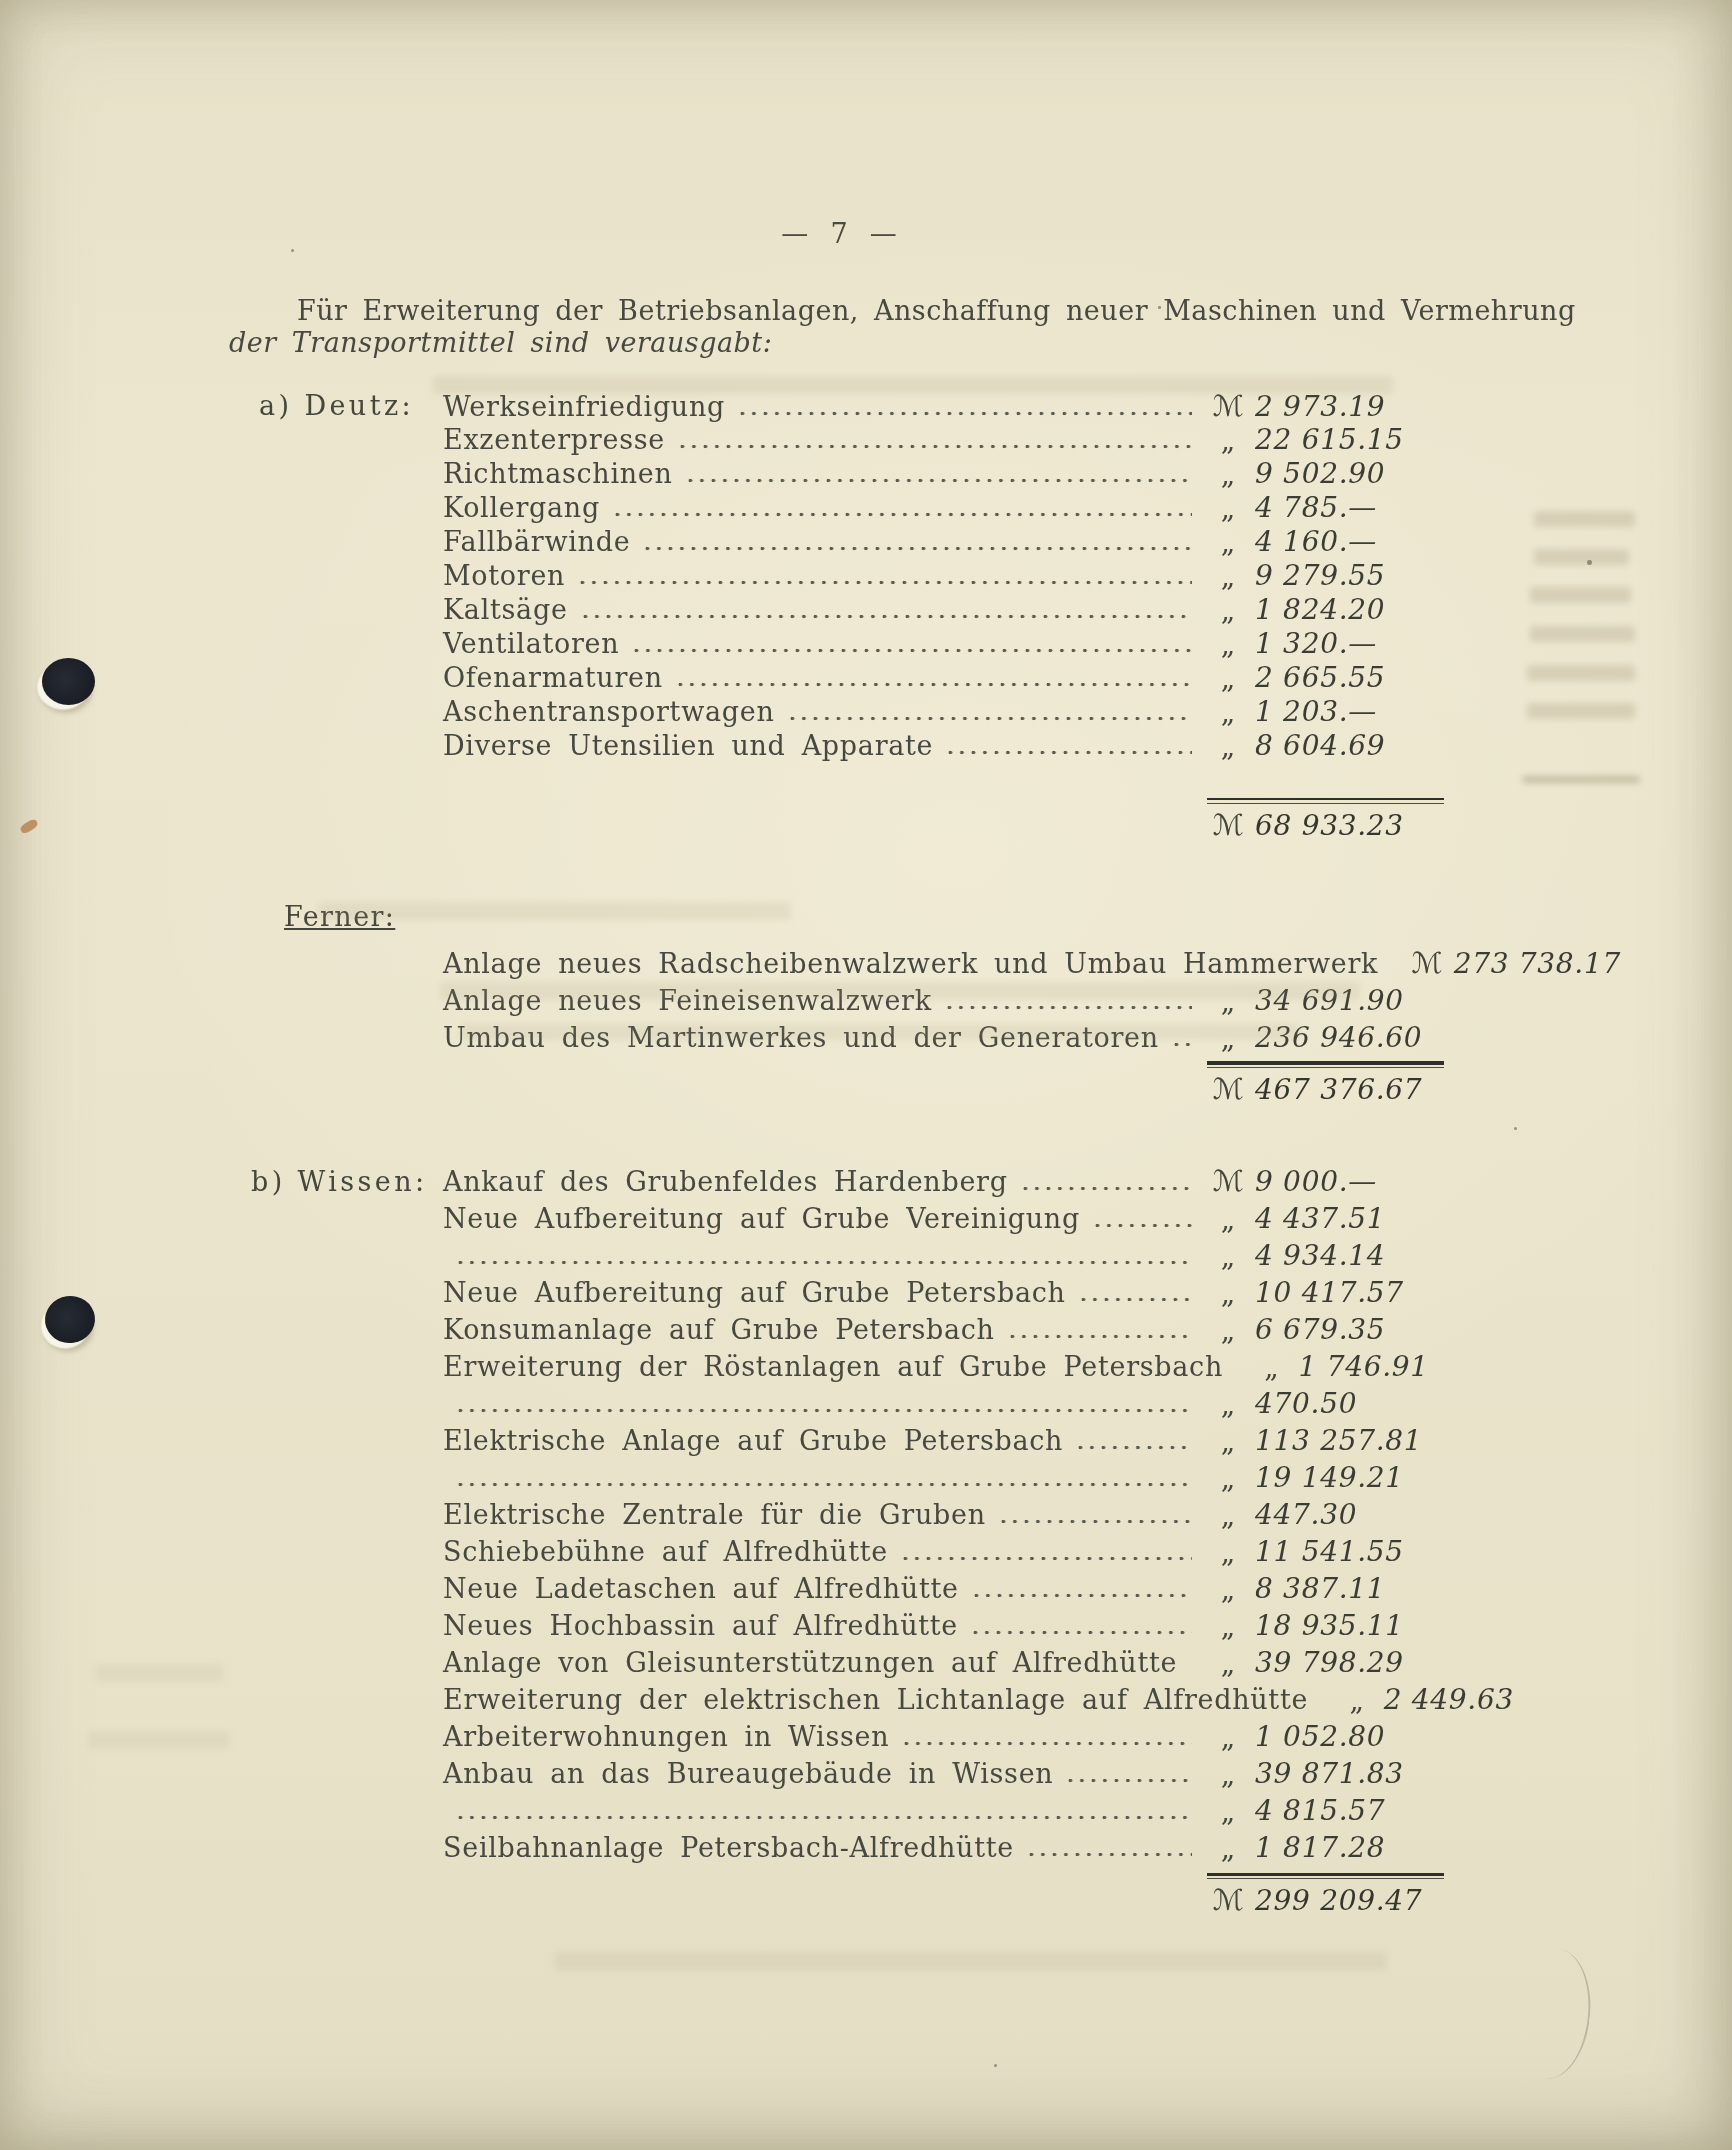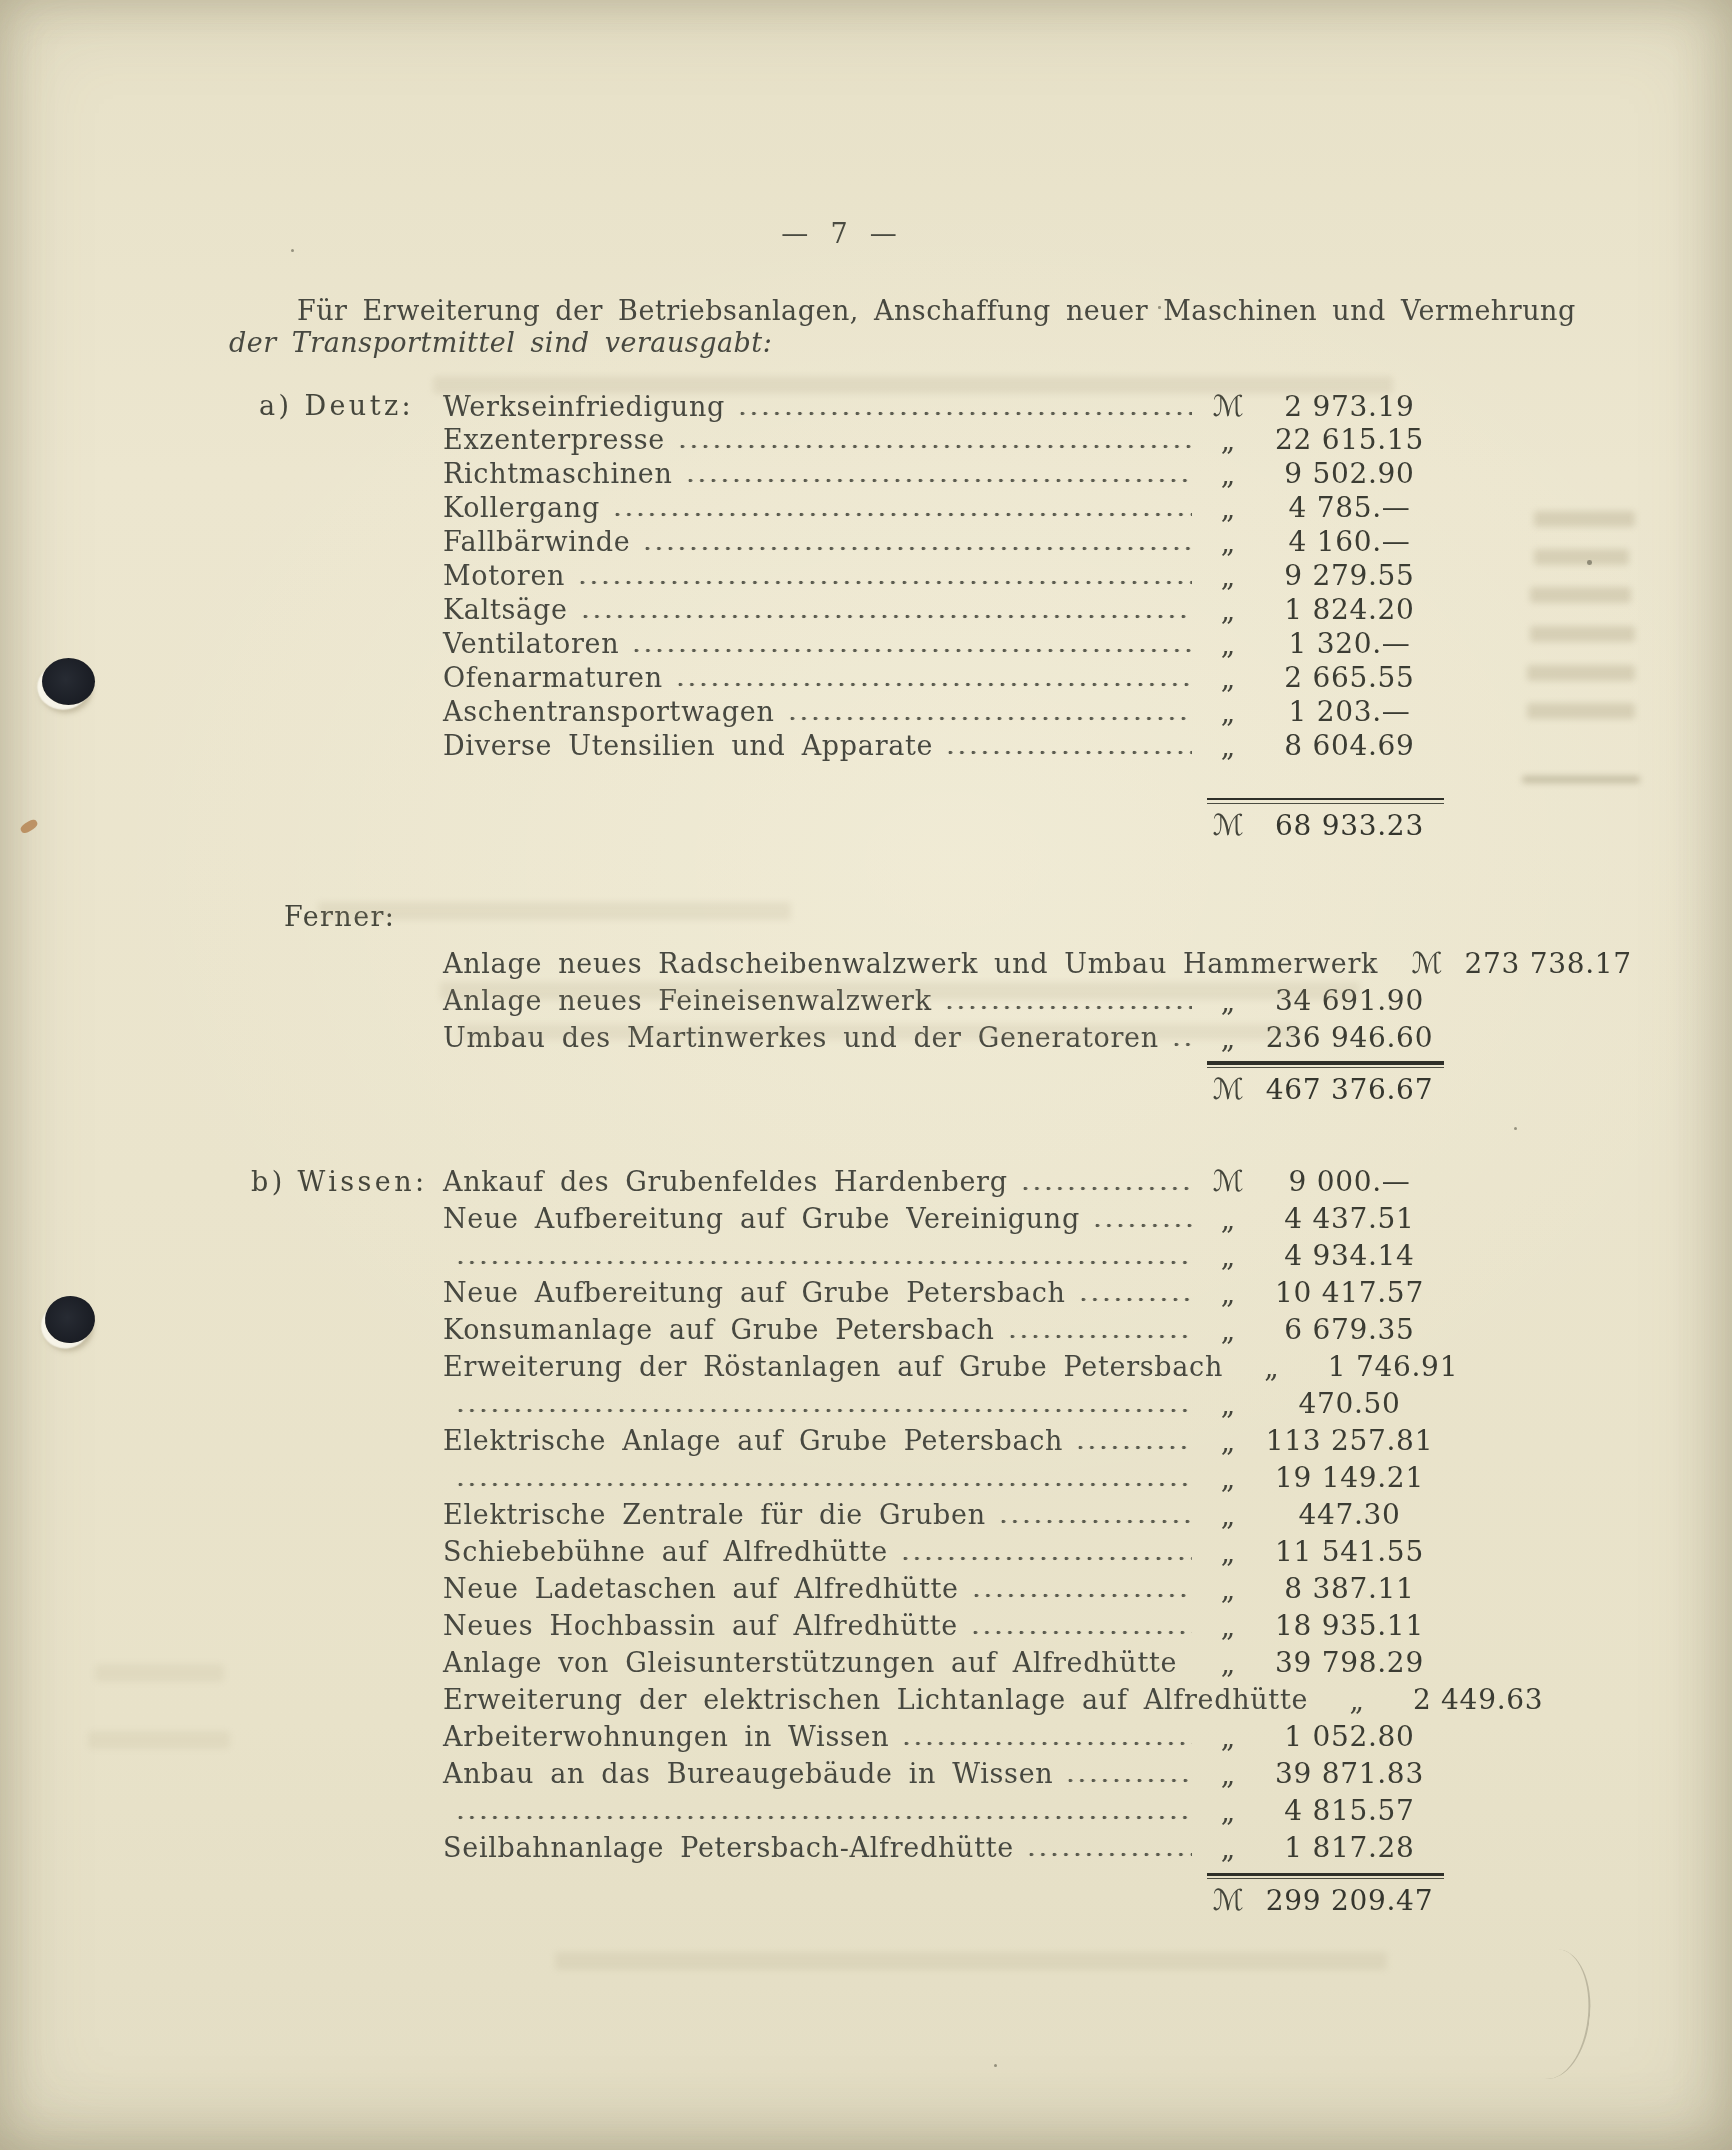--- a/index.html
+++ b/index.html
@@ -19,38 +19,38 @@
   .page-number{position:absolute;top:218px;left:0;width:1733px;text-align:center;
     transform:translateX(-24px);font-size:27px;letter-spacing:6.8px;color:#4a4b41;}
   .intro{position:absolute;top:295px;left:229px;width:1178px;
     font-size:27px;line-height:32px;word-spacing:6px;letter-spacing:0.5px;}
   .intro-line1{text-align:justify;text-align-last:justify;text-indent:68px;white-space:nowrap;}
   .intro-line2{text-align:left;font-style:italic;}
 
   .side-label{position:absolute;font-size:27px;letter-spacing:3.4px;white-space:nowrap;color:#45463c;}
   #side-label-deutz{left:259px;top:389px;line-height:34px;}
   #side-label-wissen{left:251px;top:1163px;line-height:37px;}
-  .sub-heading{position:absolute;left:284px;top:901px;font-size:27px;letter-spacing:1.4px;color:#45463c;}
+  .sub-heading{position:absolute;left:284px;top:901px;font-size:27px;letter-spacing:1.4px;color:#45463c;text-decoration:underline;}
 
   
   .rows-block{position:absolute;left:443px;width:1001px;}
   #rows-deutz{top:389px;--pitch:34px;}
   #rows-ferner{top:945px;--pitch:37px;}
   #rows-wissen{top:1163px;--pitch:37px;}
   .row{display:flex;align-items:baseline;height:var(--pitch);}
   .row > span{line-height:var(--pitch);}
   .row-label{flex:0 0 auto;white-space:nowrap;font-size:27px;word-spacing:6.8px;letter-spacing:0.7px;color:#474840;}
   .leader{flex:1 1 0;min-width:0;height:5.4px;margin:0 9.5px 0 12px;
     background-image:radial-gradient(circle at 5.4px 2.7px, rgba(72,73,62,0.88) 1.6px, rgba(72,73,62,0) 2.2px);
     background-size:11.5px 5.4px;background-repeat:repeat-x;background-position:left bottom;}
   .leader.no-dots{background:none;}
   .currency{flex:0 0 54px;text-align:center;color:#44453b;}
   .currency.mark{font-style:italic;font-size:29px;font-family:"DejaVu Serif","DejaVu Sans",serif;}
   .currency.ditto{font-size:28px;transform:translateY(1.4px);}
-  .amount{flex:0 0 189px;text-align:center;font-size:28px;letter-spacing:0.7px;color:#3b3c33;}
+  .amount{flex:0 0 189px;text-align:left;font-size:28px;letter-spacing:0.7px;color:#3b3c33;font-style:italic;}
 
   
   .total-rule{width:237px;margin-left:auto;height:2.7px;
     border-top:2.7px solid #2f3029;border-bottom:1.4px solid #4c4d42;}
   .section-deutz .total-rule{margin-top:35px;}
   .section-ferner .total-rule{margin-top:4.7px;border-top-width:4px;}
   .section-wissen .total-rule{margin-top:6.8px;border-top-width:3.4px;}
   .total-row{--pitch:42px;height:42px;}
   .total-row .amount{font-size:28px;color:#35362e;}
 

